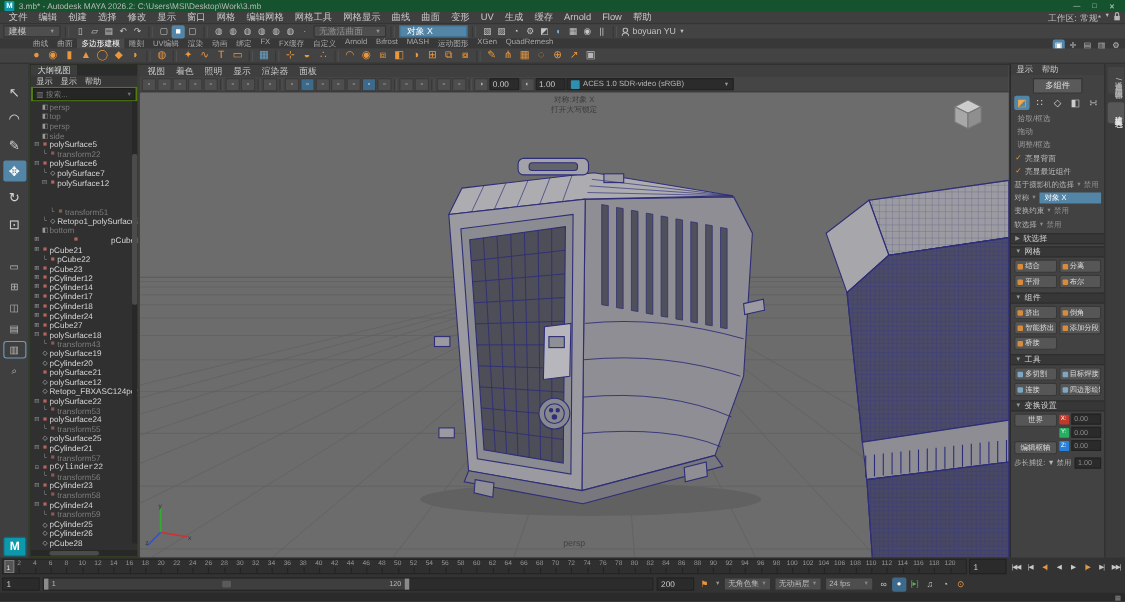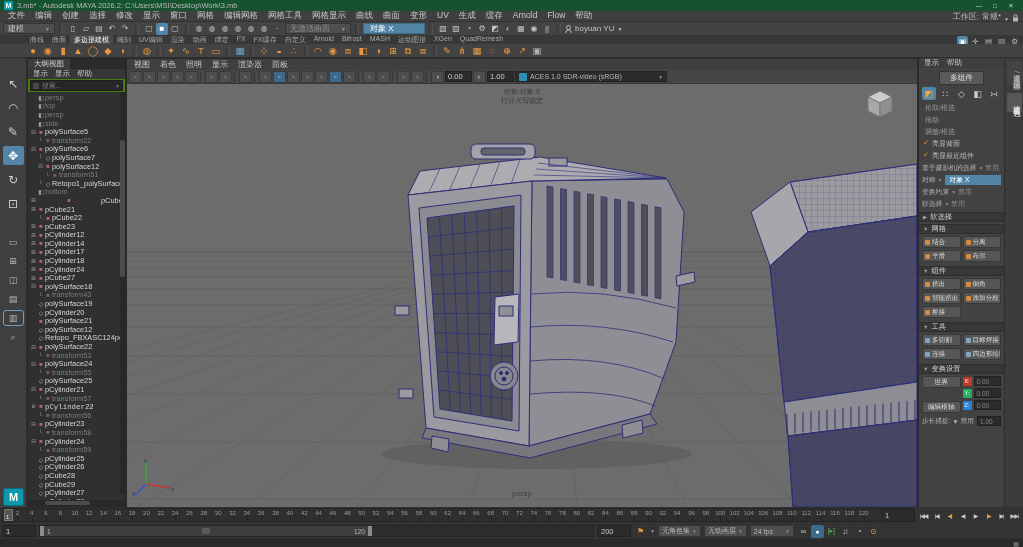--- a/index.html
+++ b/index.html
@@ -7,21 +7,21 @@
   body{position:relative;background:#3a3a3a;font-family:"Liberation Sans","DejaVu Sans",sans-serif;color:#c8c8c8;font-size:9px;-webkit-font-smoothing:antialiased}
   .row{position:absolute;left:0;right:0;display:flex;align-items:center}
   
   #titlebar{top:0;height:11px;background:#14532d;padding:0 4px;gap:4px;font-size:7.5px;color:#b8b8b8}
   .m-badge{width:9px;height:9px;background:#0d98ab;color:#fff;font-size:7px;font-weight:bold;display:flex;align-items:center;justify-content:center;border-radius:1px;flex:0 0 auto}
   .win-btns{margin-left:auto;display:flex}
   .win-btn{width:16px;text-align:center;font-size:6.5px;color:#cfcfcf}
   
   #menubar{top:11px;height:11px;background:#3f3f3f;border-bottom:1px solid #333;padding-left:3px;font-size:8.5px}
   .menu-item{padding:0 5px;white-space:nowrap}
-  .workspace{margin-left:auto;display:flex;align-items:flex-end;gap:3px;font-size:8px;padding-right:4px;color:#bdbdbd}
+  .workspace{margin-left:auto;display:flex;align-items:flex-start;gap:3px;font-size:8px;padding-right:4px;color:#bdbdbd}
   
   #statusline{top:22px;height:14px;background:#434343;border-bottom:1px solid #363636;padding:0 3px;gap:2px}
   .dd{background:#4e4e4e;border:1px solid #333;height:11px;padding:0 4px;display:flex;align-items:center;gap:3px;font-size:8px;border-radius:1px}
   .dd .arr{font-size:5px;color:#999}
   .sl-sep{width:4px;height:10px;border-left:1px solid #373737;border-right:1px solid #515151;margin:0 2px}
   .ic{width:12px;height:12px;display:flex;align-items:center;justify-content:center;font-size:8px;color:#c6c6c6}
   .ic.active{background:#5285a6;border-radius:2px;color:#fff}
   .ic.blue{color:#7db2d8}
   .live-dd{color:#8f8f8f;min-width:66px}
   .sym-field{background:#5285a6;color:#fff;height:11px;padding:0 6px;display:flex;align-items:center;font-size:8px;min-width:62px;border:1px solid #3c6a87}
@@ -381,21 +381,21 @@
       <div class="out-row" style="padding-left: 9px;">
         <span class="exp">└</span>
         <span class="oic" style="color: rgb(185, 196, 204);">◇</span>
         <span>polySurface7</span>
       </div>
       <div class="out-row" style="padding-left: 9px;">
         <span class="exp">⊟</span>
         <span class="oic" style="color: rgb(181, 99, 92);">■</span>
         <span>polySurface12</span>
       </div>
-      <div class="out-row dim" style="padding-left: 16px;">
+      <div class="out-row dim" style="padding-left: 16px; margin-top: 18px;">
         <span class="exp">└</span>
         <span class="oic" style="color: rgb(138, 90, 82);">■</span>
         <span>transform51</span>
       </div>
       <div class="out-row" style="padding-left: 9px;">
         <span class="exp">└</span>
         <span class="oic" style="color: rgb(185, 196, 204);">◇</span>
         <span>Retopo1_polySurface7</span>
       </div>
       <div class="out-row dim" style="padding-left: 2px;">

